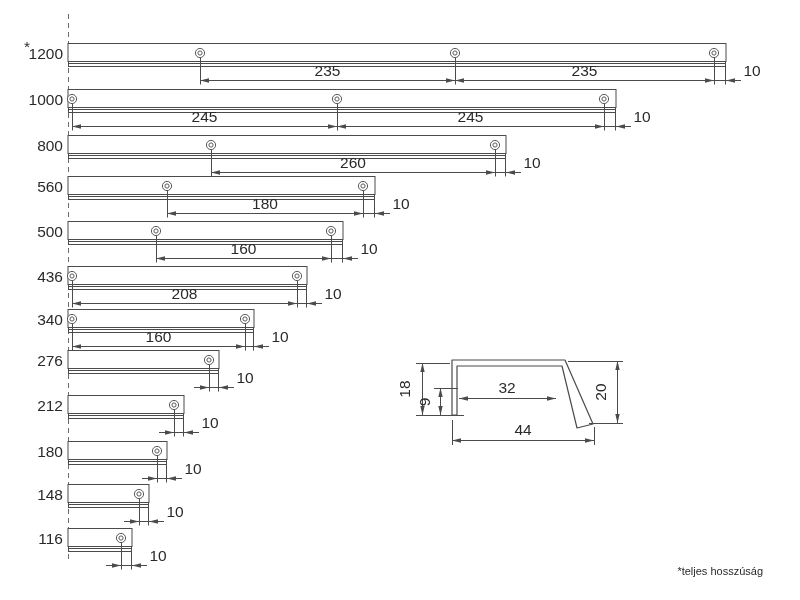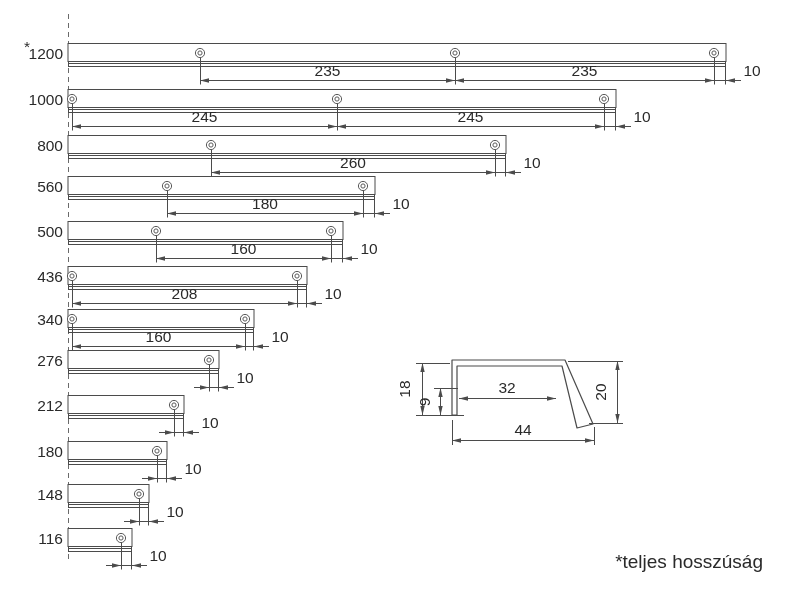--- a/index.html
+++ b/index.html
@@ -12,22 +12,22 @@
     font-family:"Liberation Sans",sans-serif;
     font-size:15.5px;fill:#2a2a2a;
   }
   .ln{stroke:#4b4b4b;stroke-width:1;fill:none;}
   .dash{stroke:#6a6a6a;stroke-width:1;stroke-dasharray:5 4;fill:none;}
   .bar{fill:#ffffff;stroke:#4b4b4b;stroke-width:1;}
   .scr{fill:#ffffff;stroke:#5a5a5a;stroke-width:1;}
   .arrow{fill:#4b4b4b;stroke:none;}
   .profile{fill:none;stroke:#4b4b4b;stroke-width:1.2;stroke-linejoin:round;}
   .footnote{
-    position:absolute;top:551px;right:37px;
-    font-size:19px;color:#2a2a2a;white-space:nowrap;
+    position:absolute;top:565px;right:37px;
+    font-size:11px;color:#2a2a2a;white-space:nowrap;
   }
 </style>
 </head>
 <body>
 
 <svg id="diagram" width="800" height="600" viewBox="0 0 800 600">
     <line x1="68.5" y1="14" x2="68.5" y2="562" class="dash"></line>
     <g>
       <text x="27" y="52" text-anchor="middle">*</text>
       <text x="63" y="58.5" text-anchor="end">1200</text>

